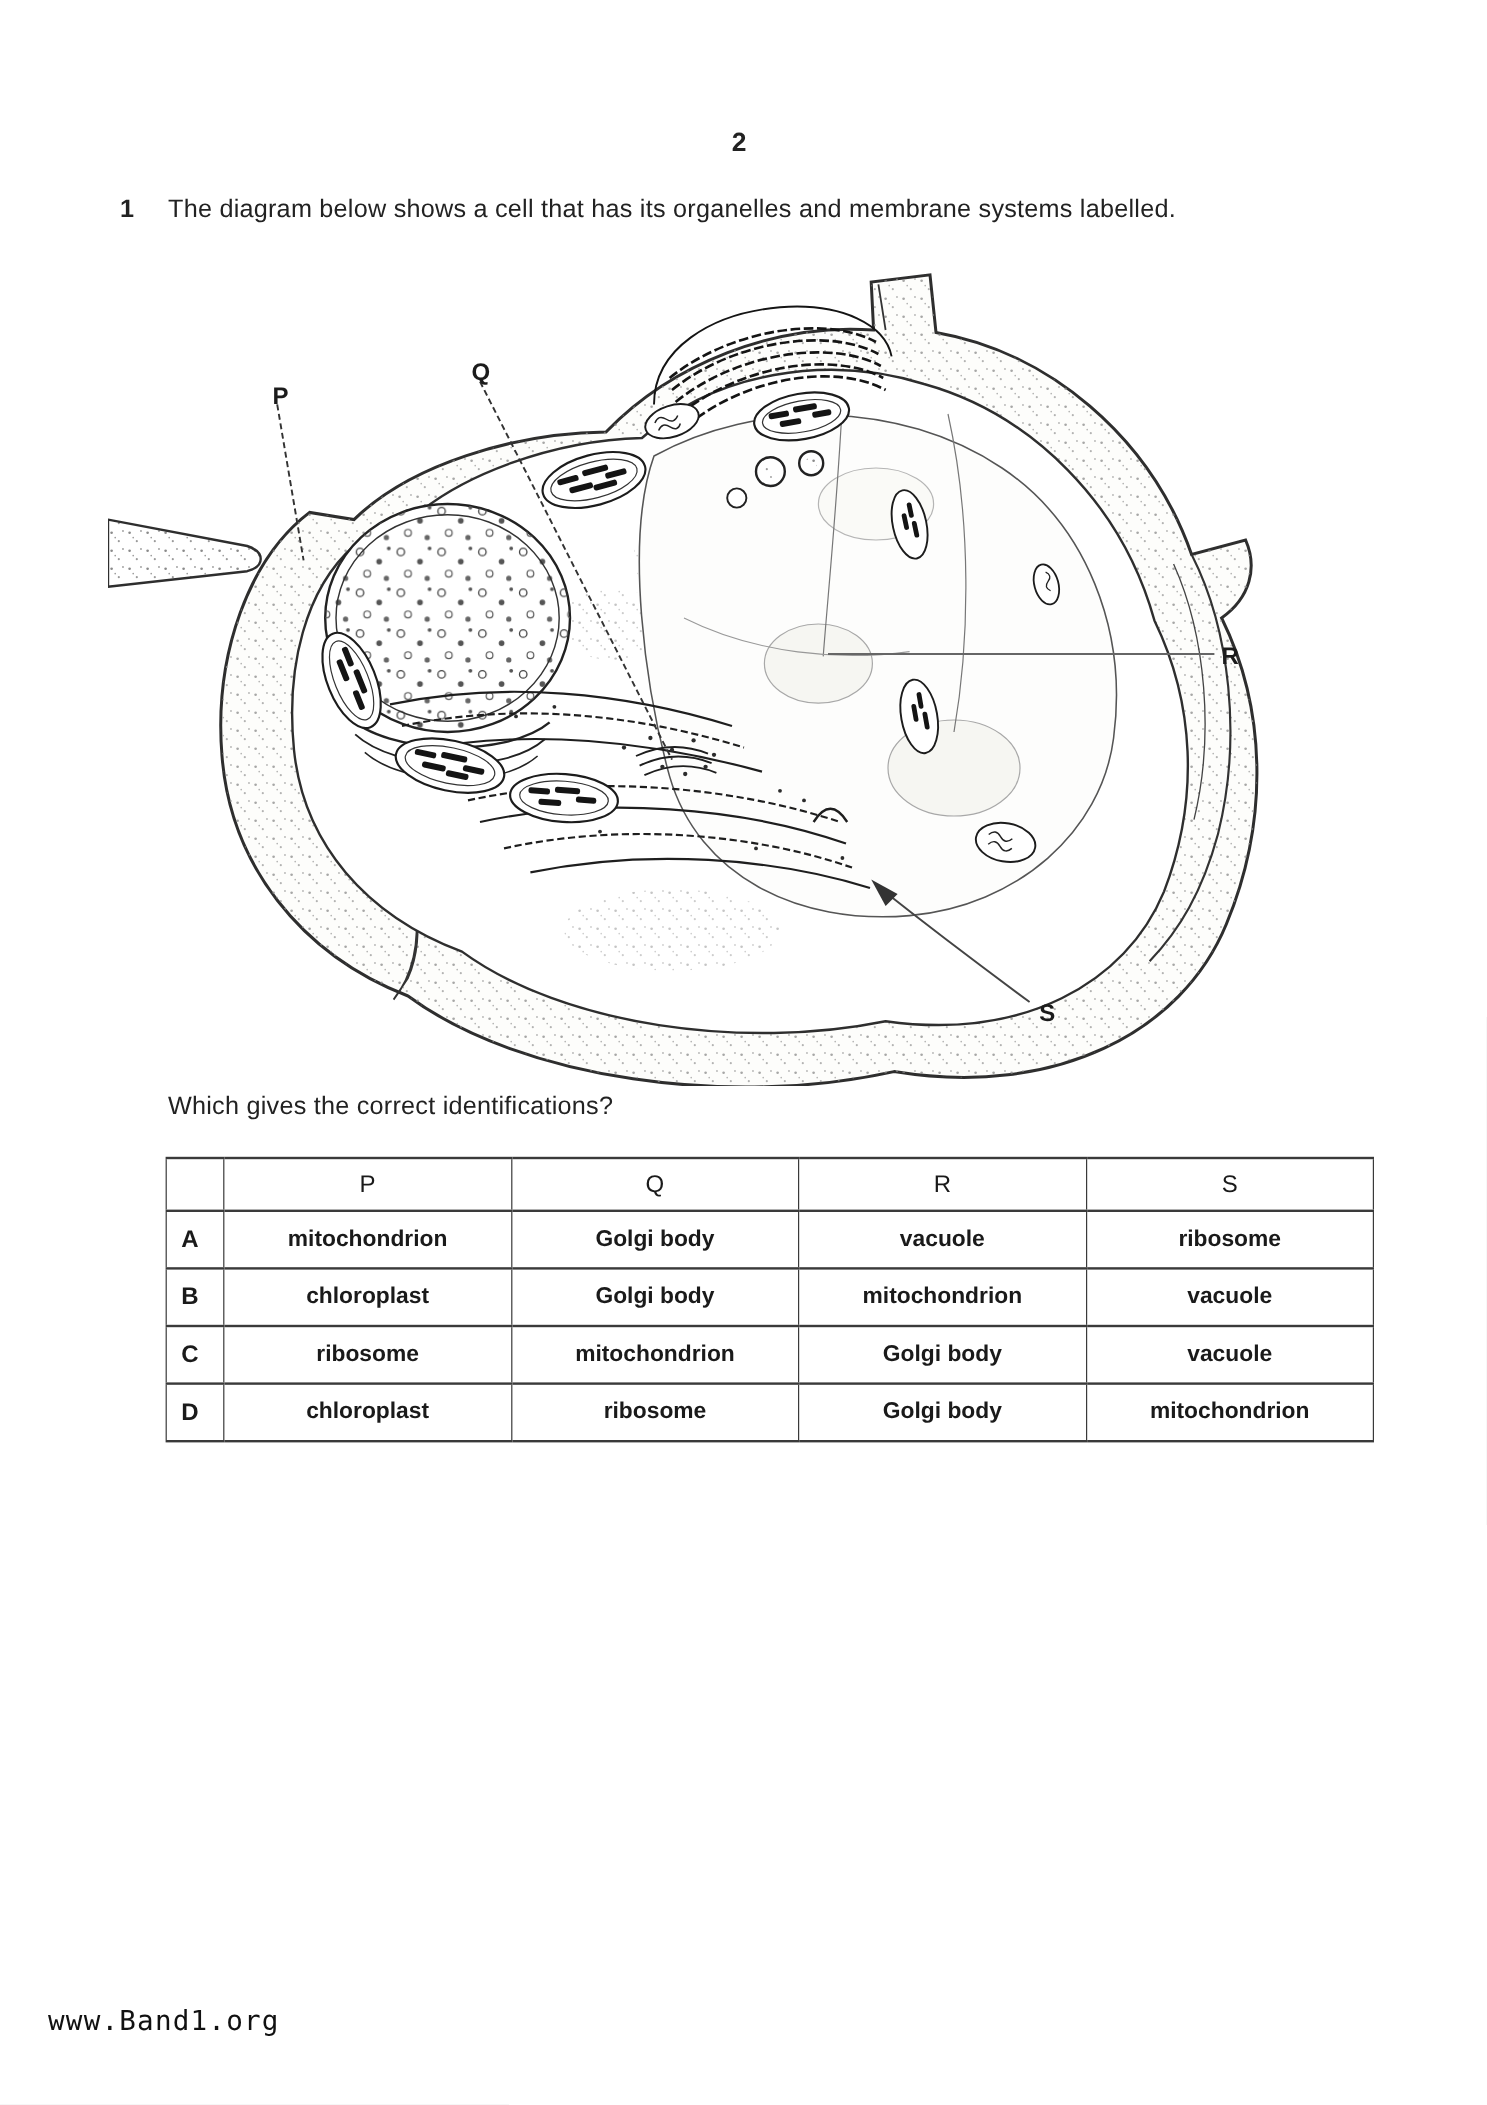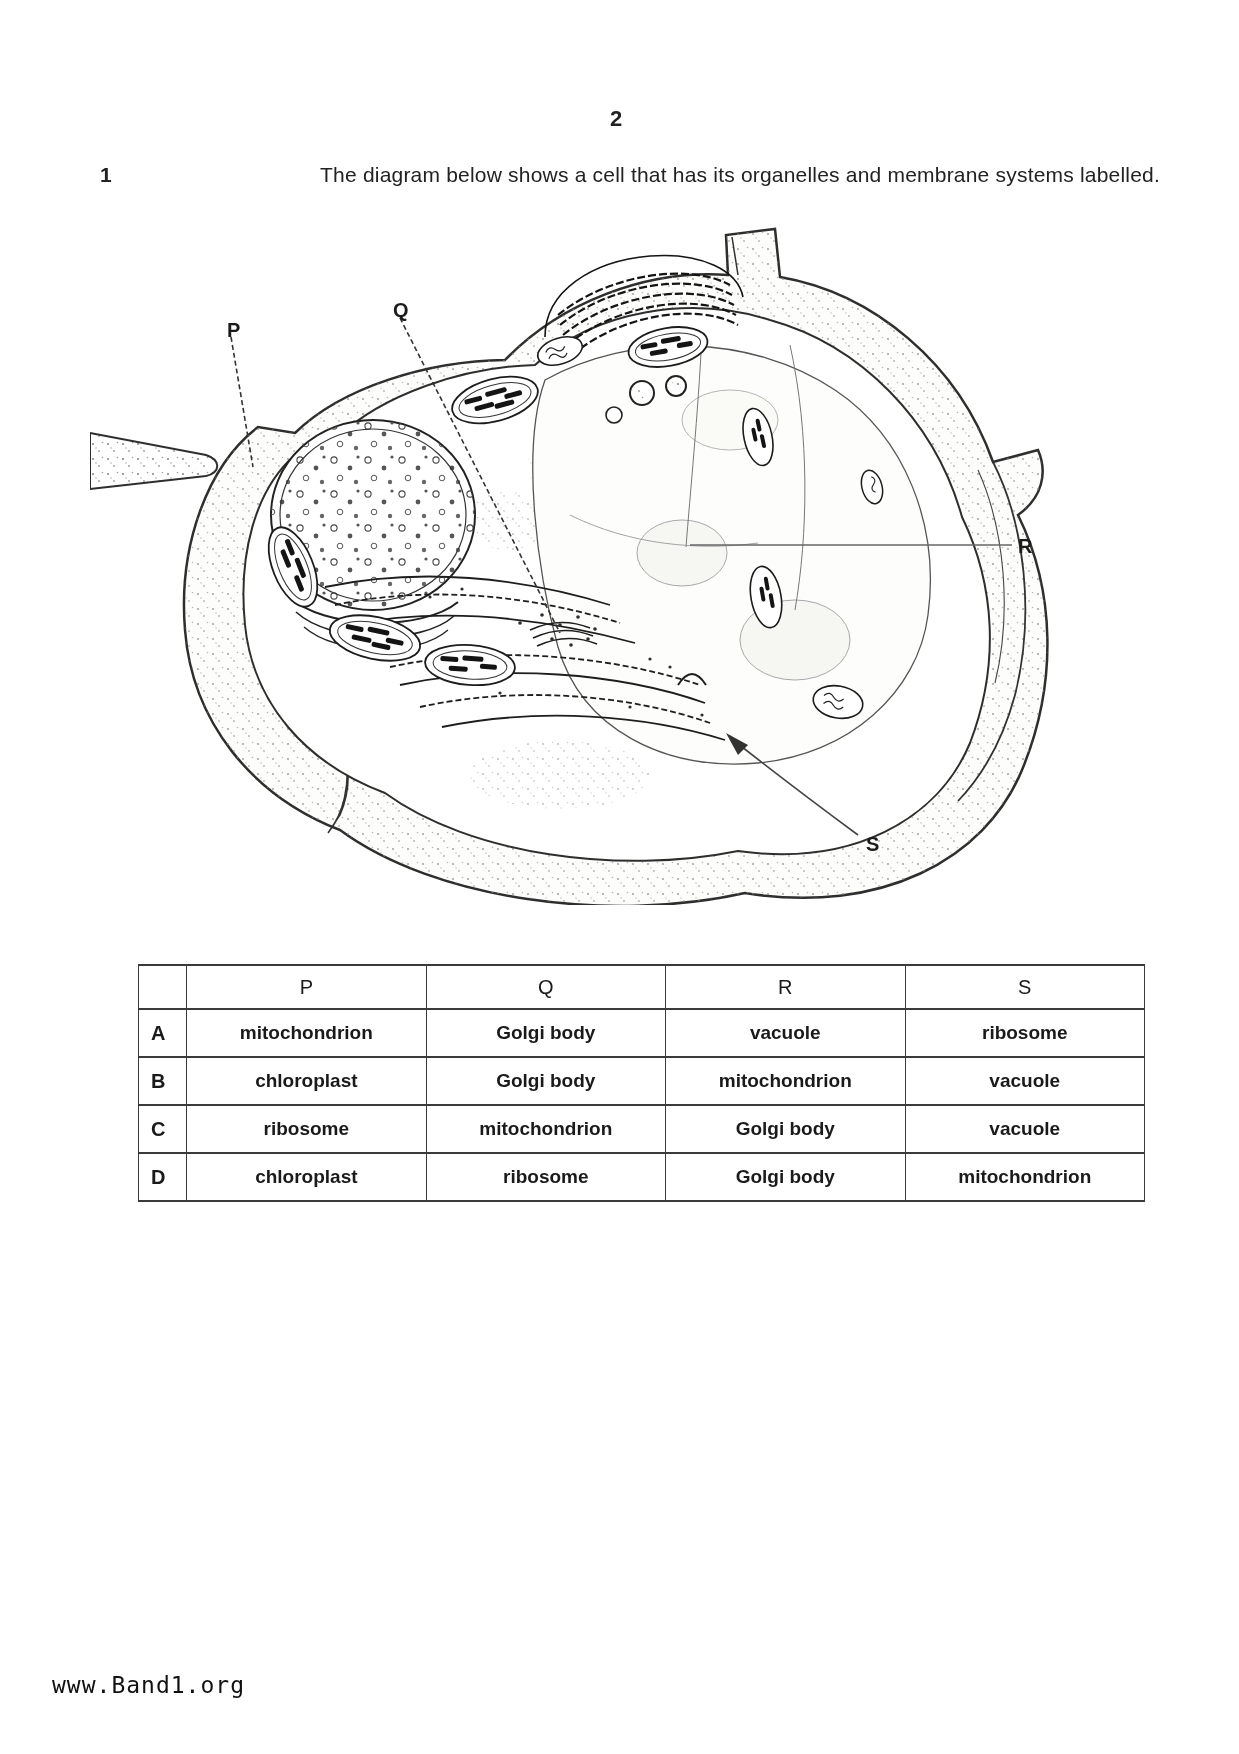--- a/index.html
+++ b/index.html
@@ -10,21 +10,21 @@
   }
   .page-number{
     position:absolute;top:106px;left:0;width:1232px;text-align:center;
     font-size:22px;font-weight:bold;color:#222;
   }
   .question-line{
     position:absolute;top:163px;left:100px;width:1060px;
     font-size:21px;color:#222;display:flex;
   }
   .q-num{font-weight:bold;width:40px;flex:0 0 40px;}
-  .q-text{flex:1;letter-spacing:0.2px;text-align:right;}
+  .q-text{flex:1;letter-spacing:0.2px;}
   .diagram-wrap{position:absolute;top:215px;left:90px;width:1060px;height:690px;}
   .prompt-line{
     position:absolute;top:910px;left:140px;font-size:21px;color:#222;letter-spacing:0.2px;
   }
   table.answers{
     position:absolute;top:964px;left:138px;width:1007px;
     border-collapse:collapse;table-layout:fixed;
     font-size:19px;color:#1a1a1a;
   }
   table.answers col.c0{width:48px;}
@@ -32,21 +32,21 @@
   table.answers th, table.answers td{
     border-left:1.5px solid #3a3a3a;border-right:1.5px solid #3a3a3a;
     border-top:2.2px solid #3a3a3a;border-bottom:2.2px solid #3a3a3a;
     text-align:center;vertical-align:middle;padding:0;
     white-space:nowrap;overflow:hidden;font-weight:bold;
   }
   table.answers thead th{height:42px;font-weight:normal;font-size:20px;}
   table.answers tbody td{height:46px;}
   table.answers td.opt{font-weight:bold;text-align:left;padding-left:12px;font-size:20px;}
   .footer-url{
-    position:absolute;top:1672px;left:52px;
+    position:absolute;top:1672px;left:40px;
     font-family:"DejaVu Sans Mono","Liberation Mono",monospace;
     font-size:23px;color:#111;letter-spacing:1px;
   }
   svg text.lbl{font-family:"Liberation Sans",sans-serif;font-size:20px;font-weight:bold;fill:#1b1b1b;}
 </style>
 </head>
 <body>
 
 <div class="page">
 
@@ -262,20 +262,21 @@
         <path d="M 642,524 C 690,562 730,592 768,620" fill="none" stroke="#444" stroke-width="1.6"></path>
         <path d="M 636,518 L 658,530 L 648,540 Z" fill="#333"></path>
       </g>
       <text class="lbl" x="137" y="122">P</text>
       <text class="lbl" x="303" y="102">Q</text>
       <text class="lbl" x="928" y="338">R</text>
       <text class="lbl" x="776" y="636">S</text>
     </svg>
   </div>
 
+  <div class="prompt-line">Which gives the correct identifications?</div>
 
   <table class="answers">
     <colgroup>
       <col class="c0">
         <col class="cd">
         <col class="cd">
         <col class="cd">
         <col class="cd">
     </colgroup>
     <thead>

